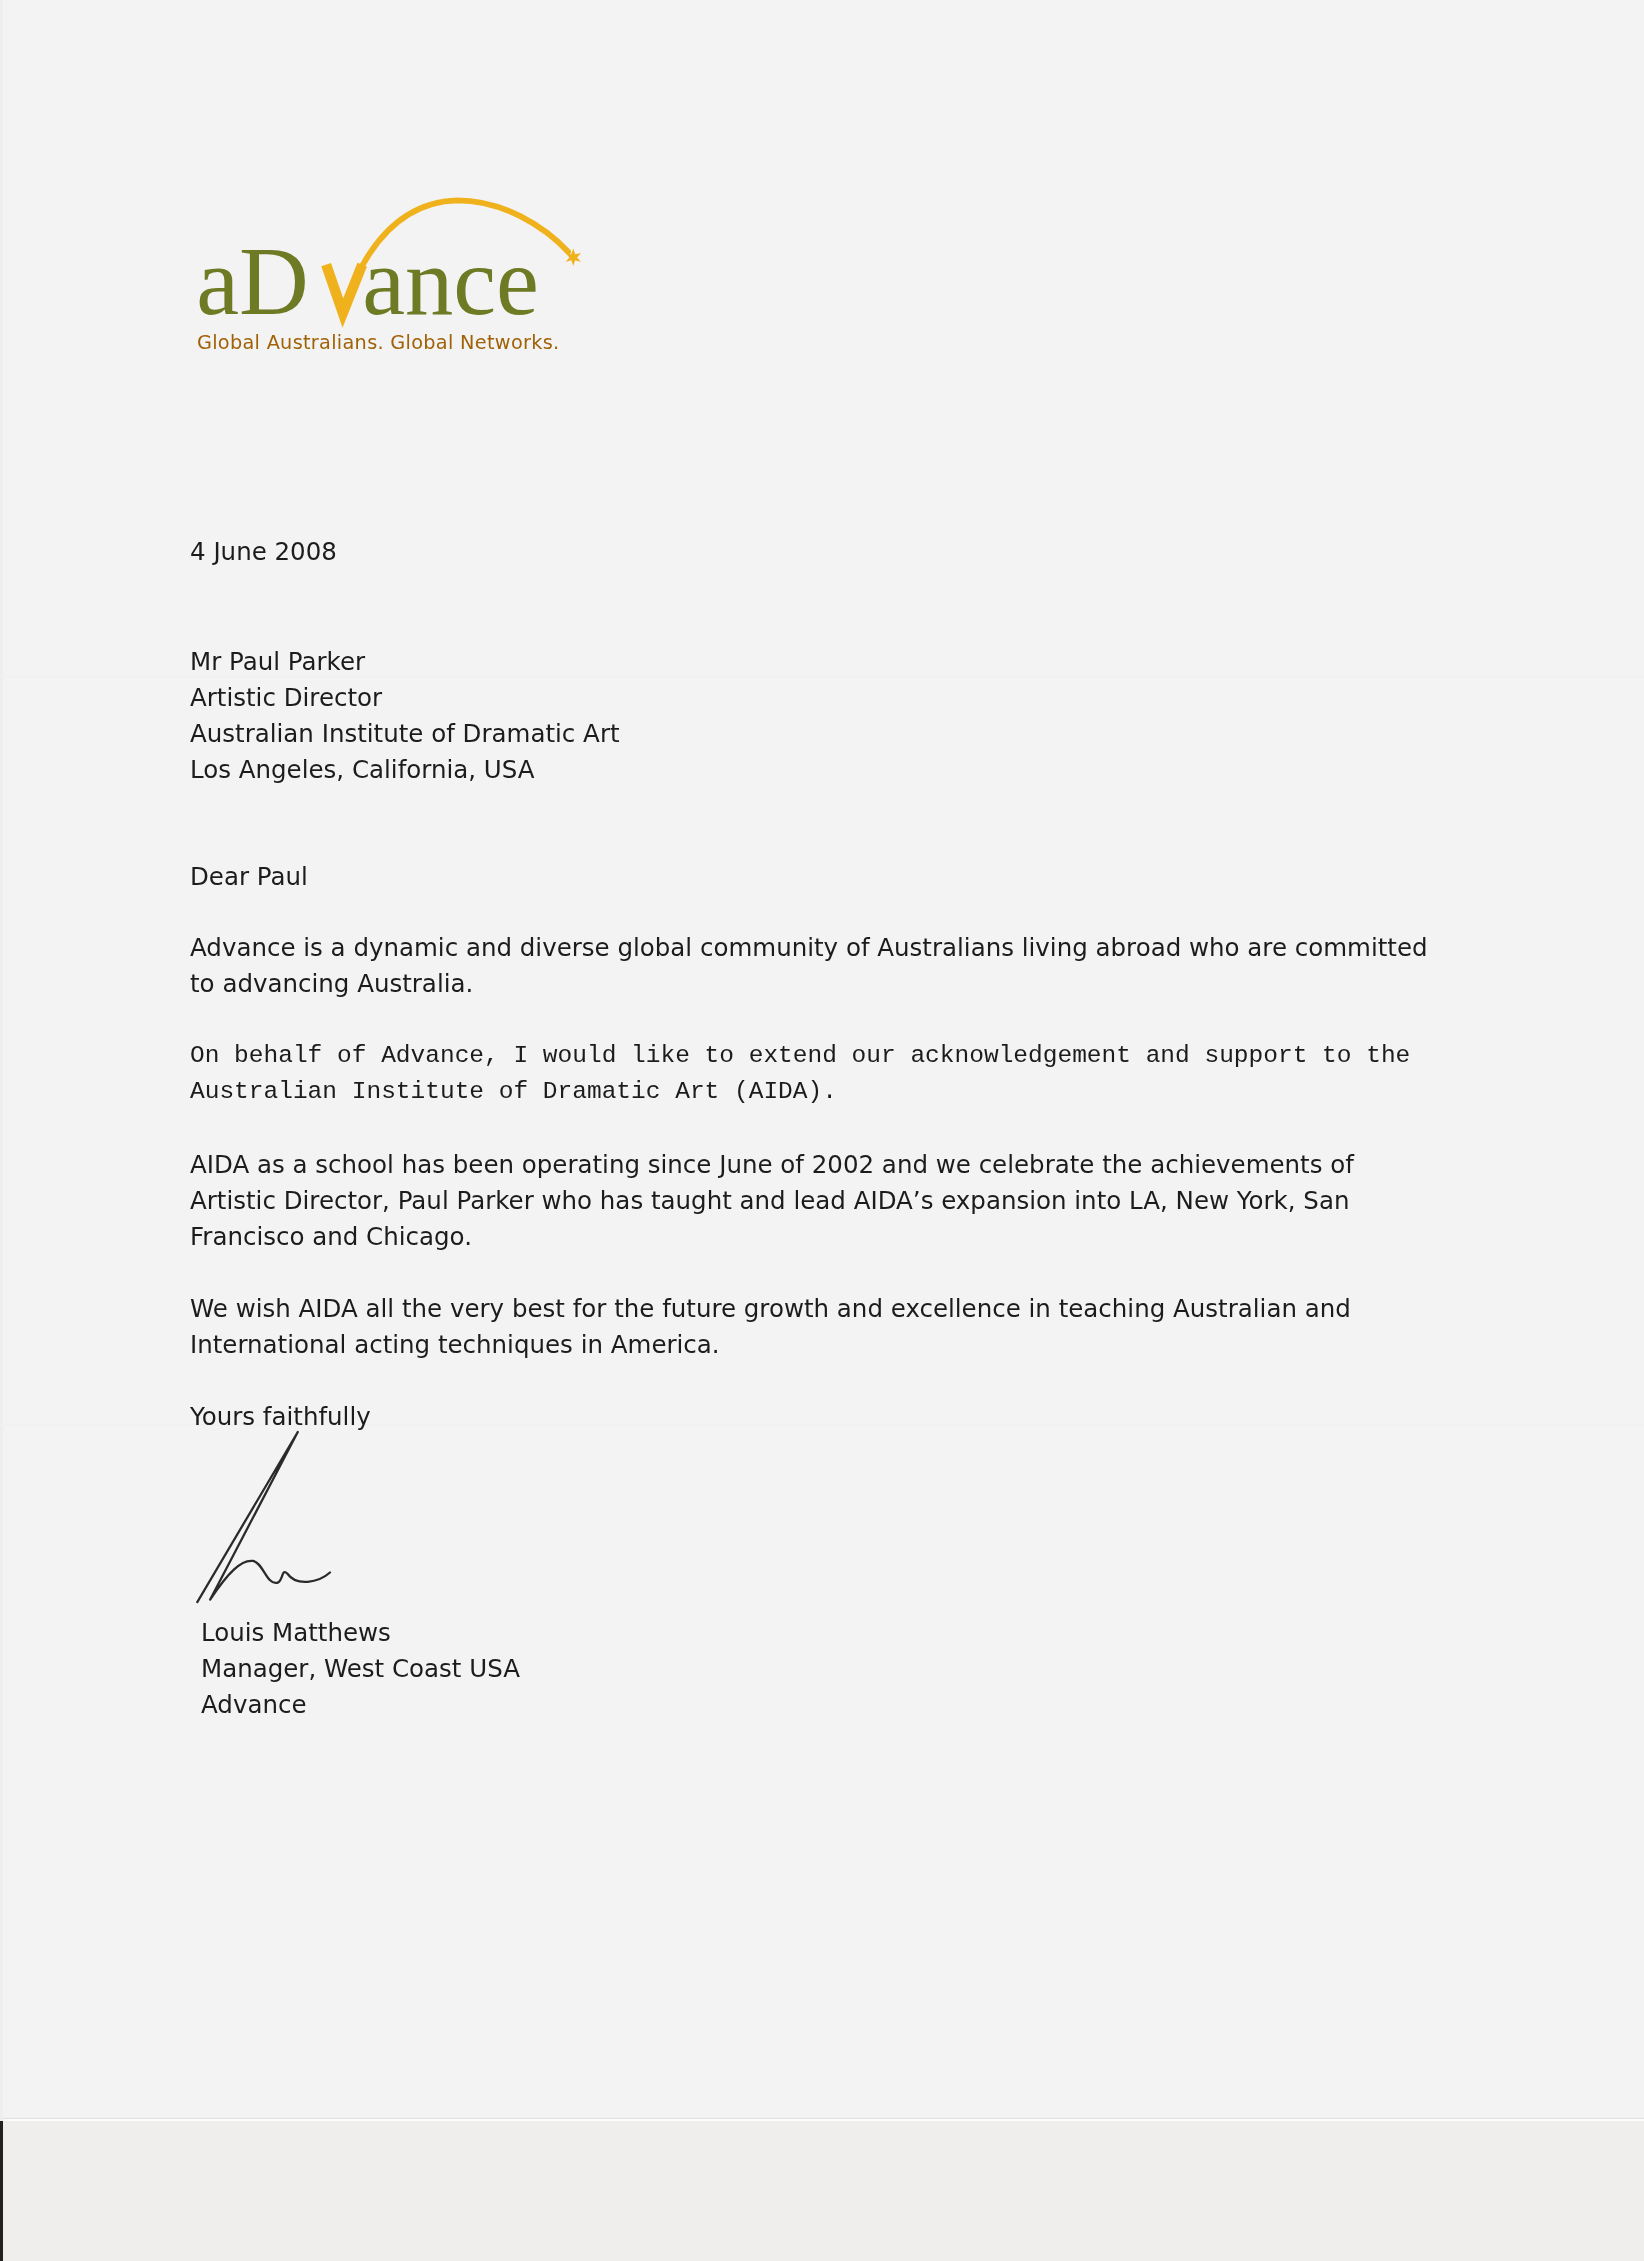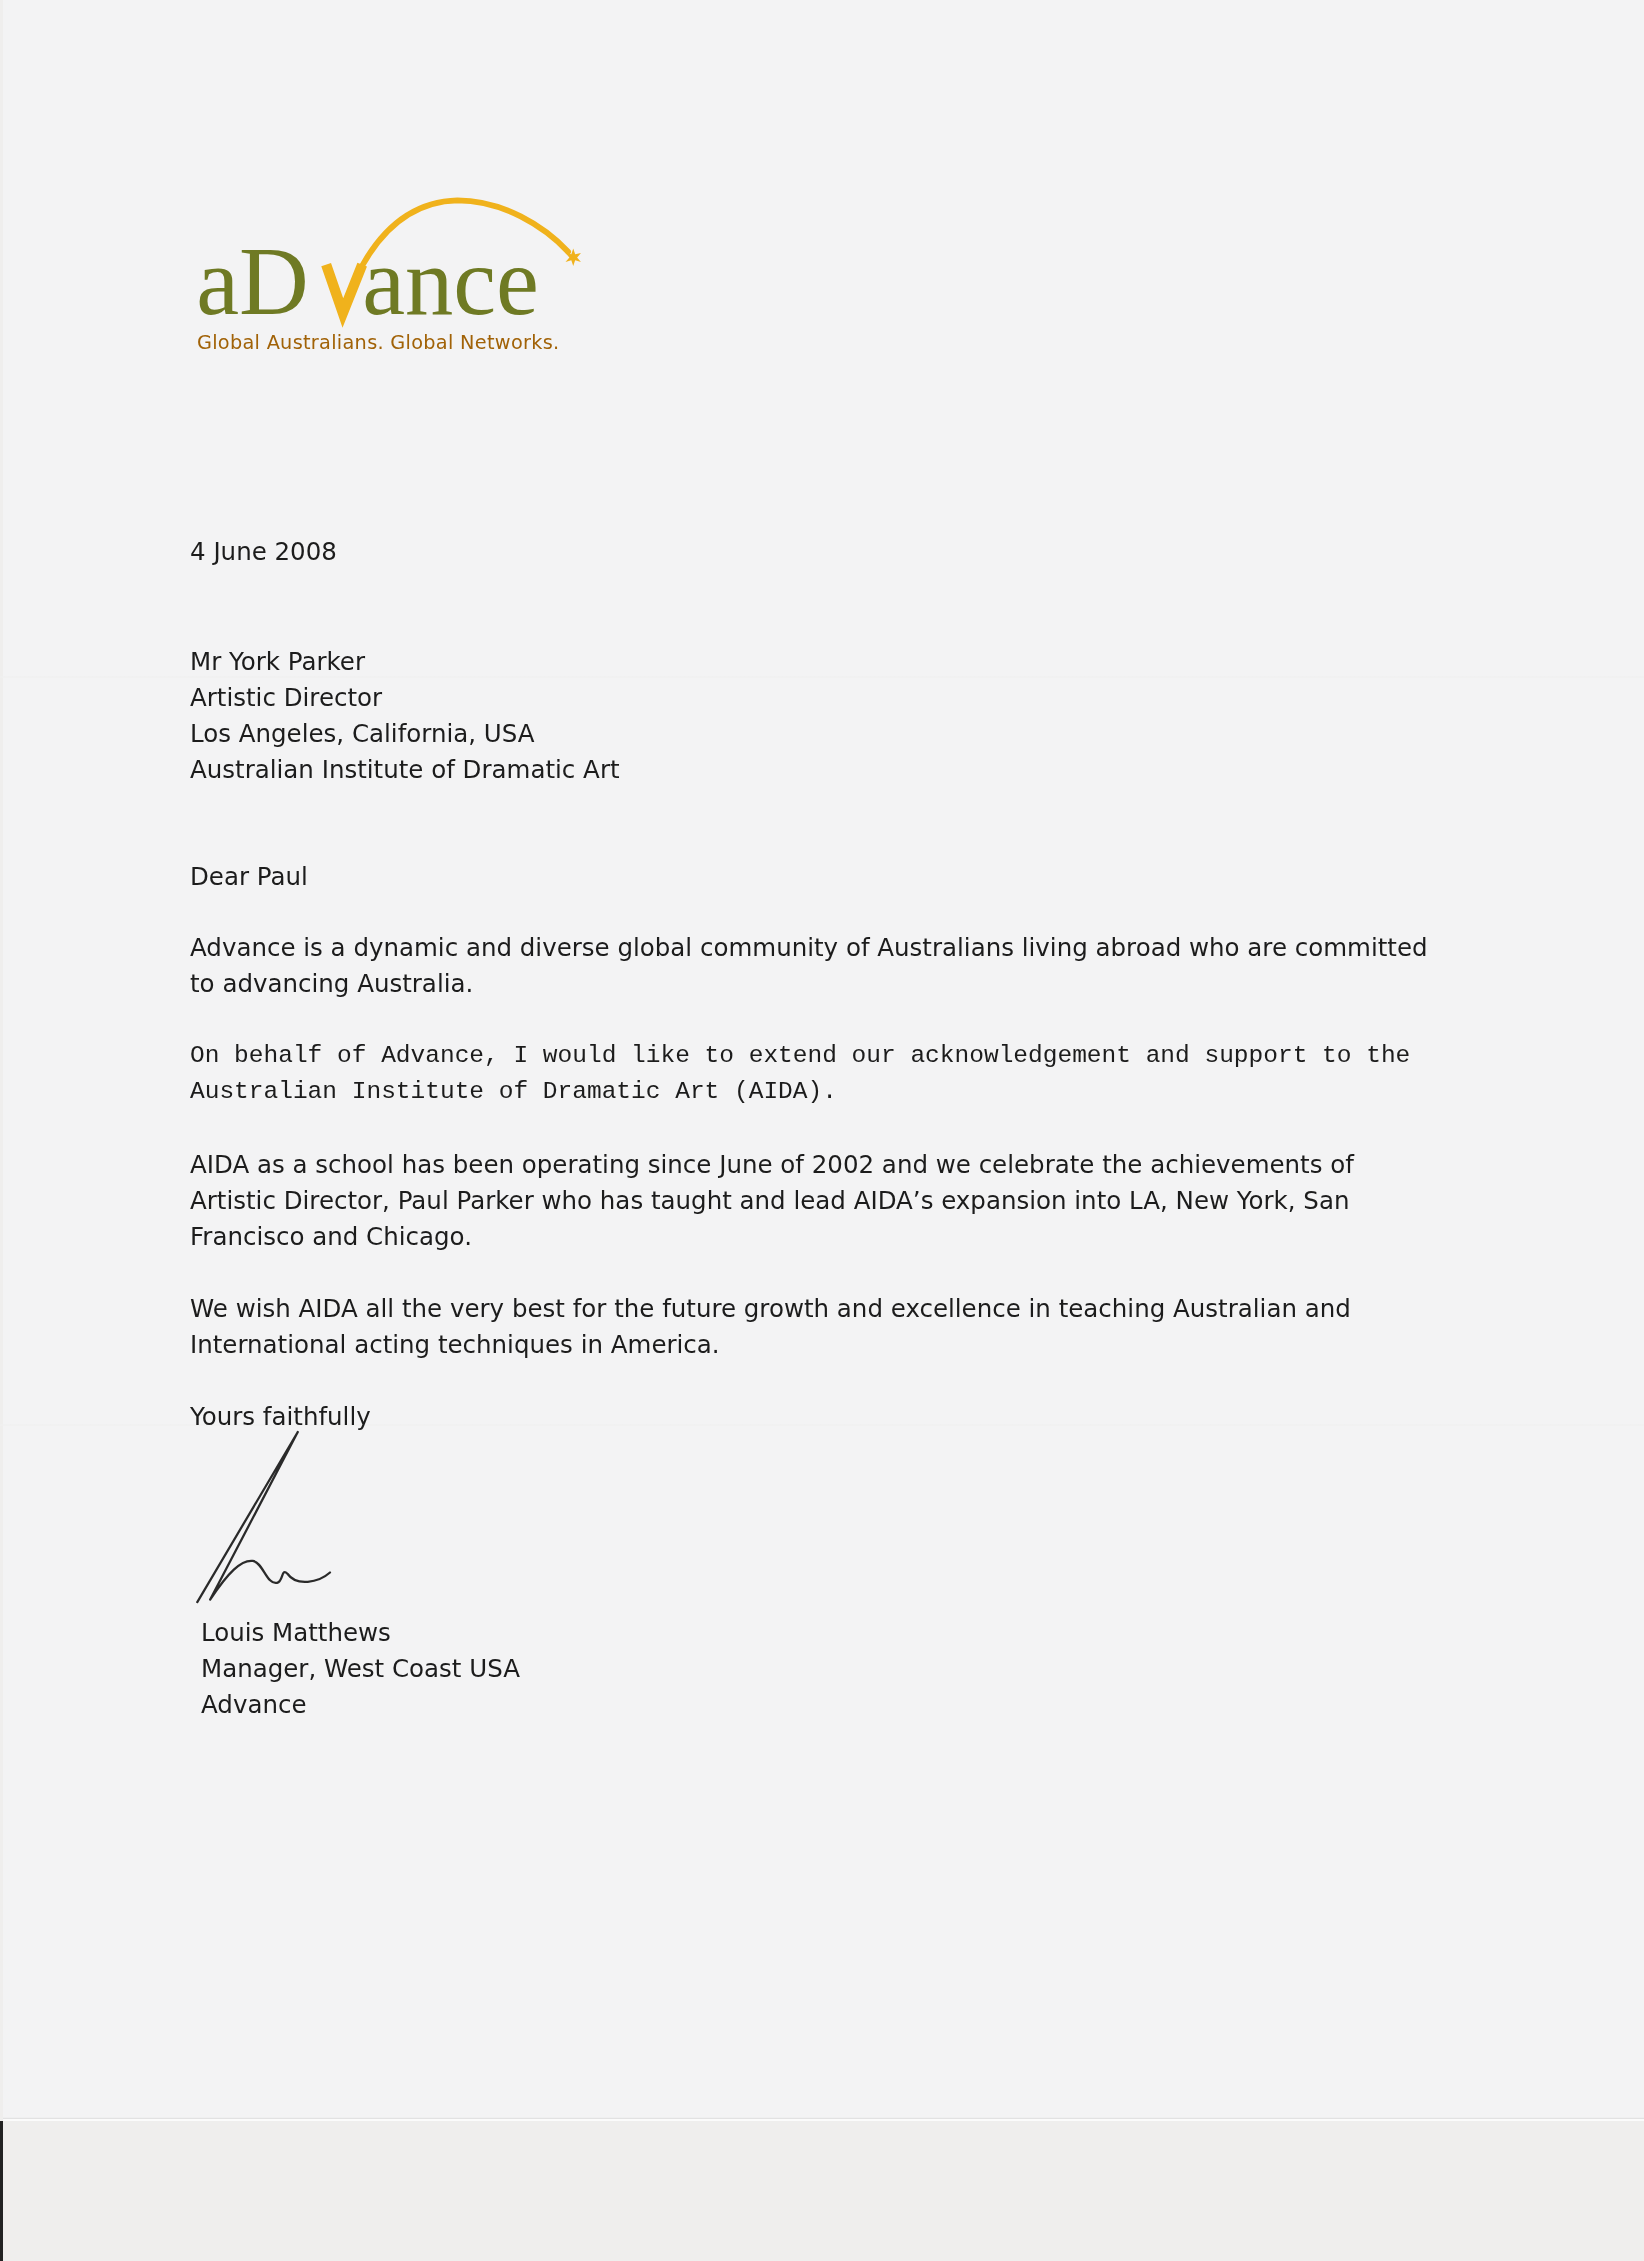--- a/index.html
+++ b/index.html
@@ -69,24 +69,24 @@
     <path d="M206 130 L232 205 L262 130" fill="none" stroke="#f0b21c" stroke-width="16" stroke-linejoin="miter"></path>
     <text x="262" y="206" font-family="Liberation Serif, serif" font-size="150" fill="#6f7a24">ance</text>
   </svg>
   <div class="tagline" style="color:#a16207">Global Australians. Global Networks.</div>
 </div>
 
 <div class="letter">
   <div class="date">4 June 2008</div>
 
   <div class="addr">
-    <div>Mr York Parker</div>
+    <div>Mr Paul Parker</div>
     <div>Artistic Director</div>
+    <div>Australian Institute of Dramatic Art</div>
     <div>Los Angeles, California, USA</div>
-    <div>Australian Institute of Dramatic Art</div>
   </div>
 
   <div class="salutation">Dear Paul</div>
 
   <div class="para p1">Advance is a dynamic and diverse global community of Australians living abroad who are committed to advancing Australia.</div>
   <div class="para p2">On behalf of Advance, I would like to extend our acknowledgement and support to the Australian Institute of Dramatic Art (AIDA).</div>
   <div class="para p3">AIDA as a school has been operating since June of 2002 and we celebrate the achievements of Artistic Director, Paul Parker who has taught and lead AIDA’s expansion into LA, New York, San Francisco and Chicago.</div>
   <div class="para p4">We wish AIDA all the very best for the future growth and excellence in teaching Australian and International acting techniques in America.</div>
 
   <div class="closing">Yours faithfully</div>

